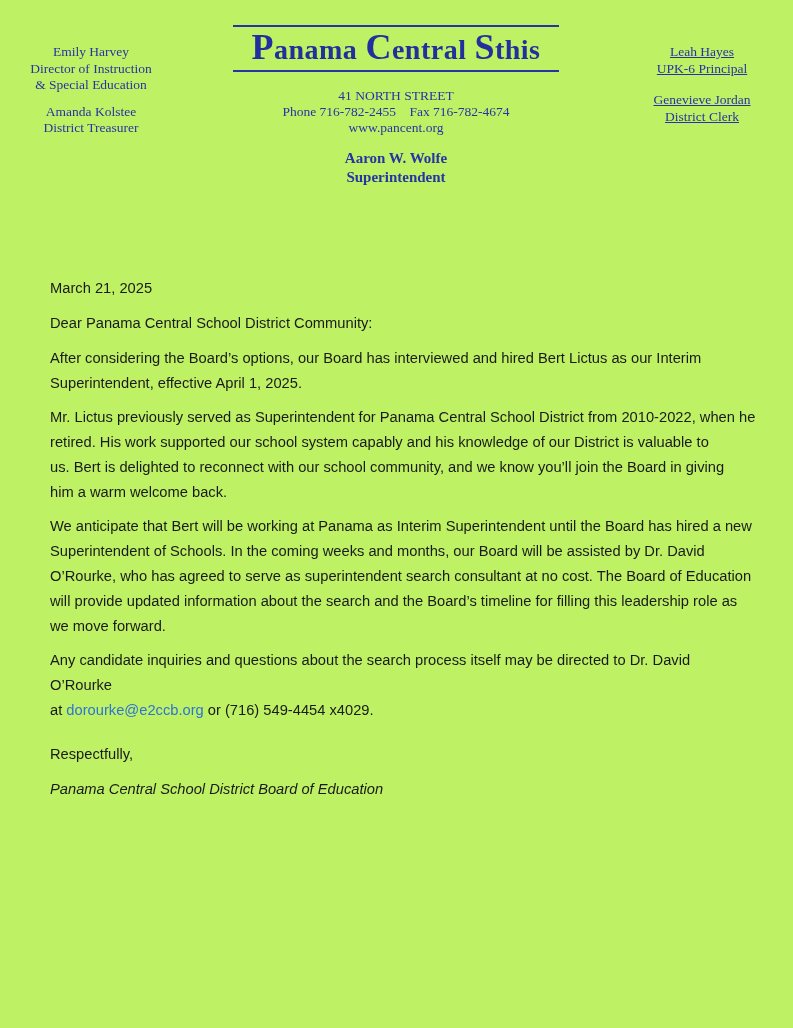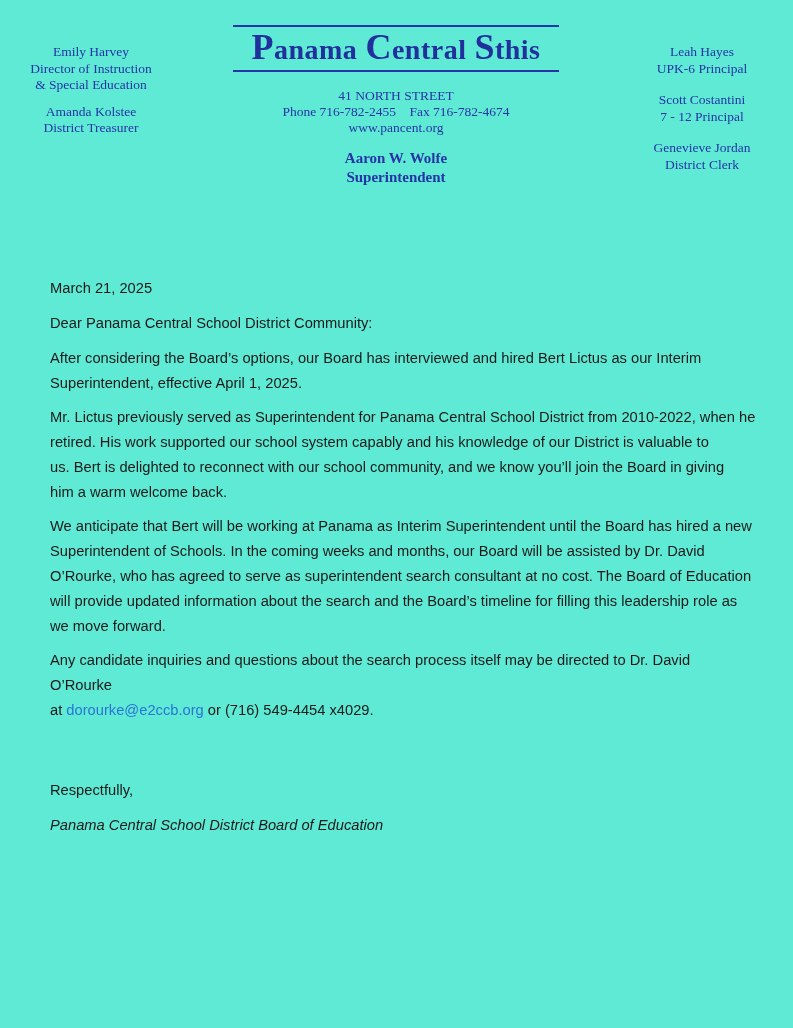--- a/index.html
+++ b/index.html
@@ -3,38 +3,38 @@
 <meta charset="utf-8">
 <style>
   * { margin: 0; padding: 0; box-sizing: border-box; }
   html, body { background: #e8e8e8; }
   body { font-family: "Liberation Sans", sans-serif; }
 
   .page {
     position: relative;
     width: 793px;
     height: 1028px;
-    background: #5eead4;
+    background: #bef264;
     margin: 0 auto;
     overflow: hidden;
     padding-left: 24px;
   }
 
   
   .letterhead { position: absolute; top: 0; left: 0; width: 100%; height: 210px; }
   .lh-col {
     position: absolute;
     text-align: center;
     color: #2634a5;
     font-family: "Liberation Serif", "DejaVu Serif", serif;
     font-size: 13.5px;
     line-height: 16.5px;
   }
   .lh-left  { left: 8px;  top: 44px; width: 166px; }
-  .lh-right { left: 618px; top: 44px; width: 168px; }
+  .lh-right { left: 618px; top: 44px; width: 168px; text-decoration: underline; }
   .staff-entry { margin-bottom: 10px; white-space: pre; }
   .lh-right .staff-entry { margin-bottom: 15px; }
 
   .lh-center { left: 233px; top: 25px; width: 326px; }
   .header-rule { border-top: 2px solid #2634a5; width: 100%; }
   .school-name {
     font-family: "Liberation Serif", "DejaVu Serif", serif;
     font-weight: bold;
     color: #22309e;
     font-size: 28px;
@@ -61,21 +61,21 @@
     top: 276px;
     width: 706px;
     color: #1a1a1a;
     font-size: 14.7px;
     line-height: 25px;
   }
   .line  { margin: 0 0 10px 0; white-space: pre; }
   .para  { margin: 0 0 9px 0;  white-space: pre; }
   .para-normal { margin: 0 0 1px 0; }
   .email-link { text-decoration: none; cursor: pointer; }
-  .closing { margin-top: 55px; margin-bottom: 10px; white-space: pre; }
+  .closing { margin-top: 19px; margin-bottom: 10px; white-space: pre; }
   .signature { font-style: italic; white-space: pre; }
 </style>
 </head>
 <body>
 
 <div class="page">
 
   <header class="letterhead">
 
     <div class="lh-col lh-left">
@@ -97,22 +97,20 @@
       </div>
       <div class="sup-block">
         <div class="sup-name">Aaron W. Wolfe</div>
         <div class="sup-title">Superintendent</div>
       </div>
     </div>
 
     <div class="lh-col lh-right">
       <div class="staff-entry">Leah Hayes
 UPK-6 Principal</div>
-      <div class="staff-entry">Scott Costantini
-7 - 12 Principal</div>
       <div class="staff-entry">Genevieve Jordan
 District Clerk</div>
     </div>
 
   </header>
 
   <main class="letter-body">
     <p class="line">March 21, 2025</p>
     <p class="line">Dear Panama Central School District Community:</p>
 

